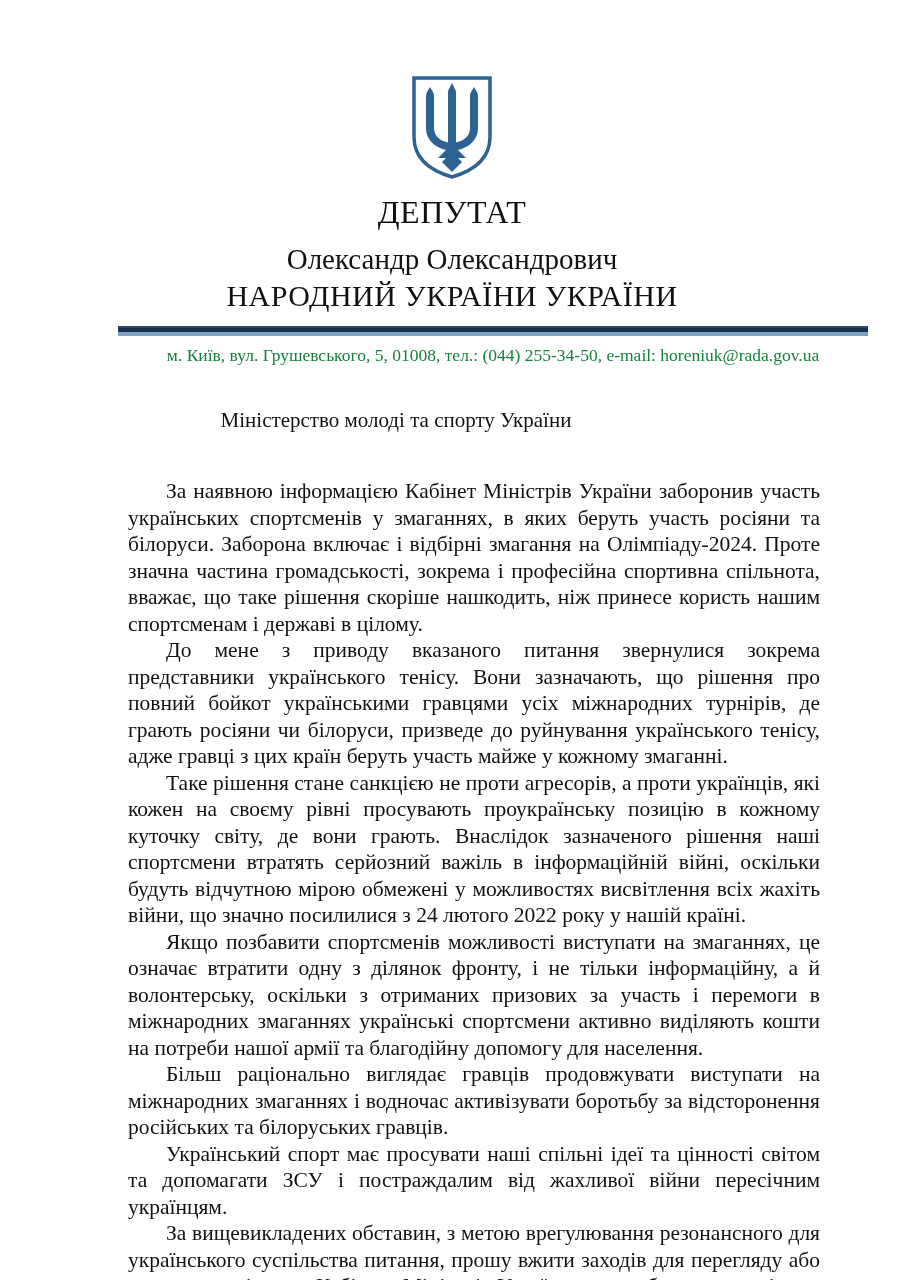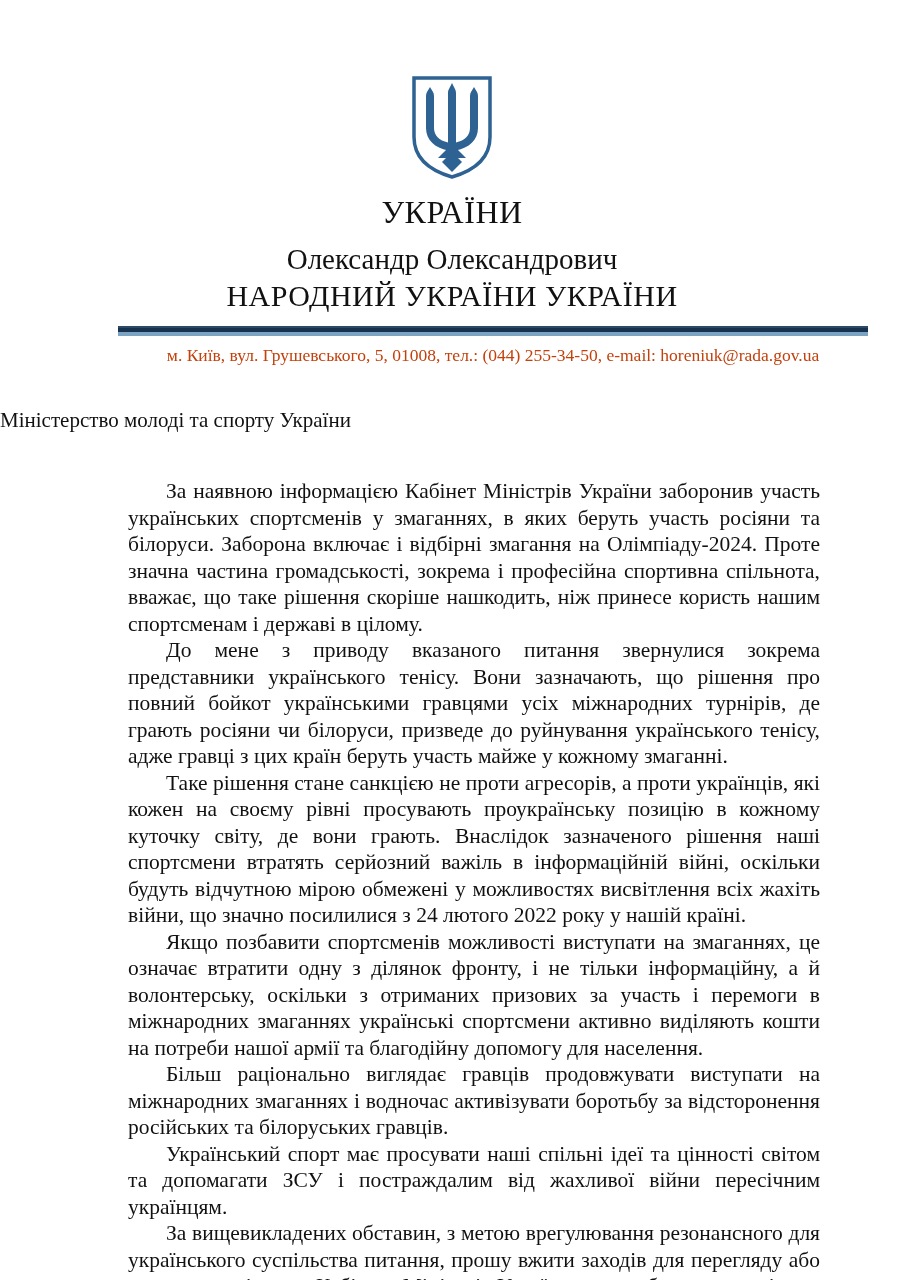--- a/index.html
+++ b/index.html
@@ -33,26 +33,26 @@
       #16324f 16%, #16324f 56%,
       #ffffff 56%, #ffffff 64%,
       #7da3c2 64%, #7da3c2 100%
     );
   }
   .contact-line {
     margin: 8px 36px 0 118px;
     text-align: center;
     font-size: 17.5px;
     line-height: 22px;
-    color: #c2410c;
+    color: #15803d;
   }
   .addressee-row {
     margin-top: 40px;
     padding-right: 112px;
-    text-align: left;
+    text-align: center;
     font-size: 21px;
     line-height: 28px;
   }
   .body-text {
     margin: 44px 84px 0 128px;
     font-size: 21.5px;
     line-height: 26.5px;
     text-align: justify;
     text-justify: inter-word;
   }
@@ -71,21 +71,21 @@
           <path d="M45,9 C43,13.5 41,15.5 41,19 V70 H49 V19 C49,15.5 47,13.5 45,9 Z"></path>
           <path d="M23,13 C21,16.5 19,18.5 19,22 V54 C19,66 28,74 41,76.5 V68.5 C32,66.5 27,61 27,54 V22 C27,18.5 25,16.5 23,13 Z"></path>
           <path d="M67,13 C69,16.5 71,18.5 71,22 V54 C71,66 62,74 49,76.5 V68.5 C58,66.5 63,61 63,54 V22 C63,18.5 65,16.5 67,13 Z"></path>
           <path d="M41,70 H49 V82 H41 Z"></path>
           <path d="M45,78 L55,88 L45,98 L35,88 Z"></path>
           <path d="M41,74 L31,84 L41,84 Z"></path>
           <path d="M49,74 L59,84 L49,84 Z"></path>
         </g>
       </svg>
     </span>
-    <div class="surname">УКРАЇНИ</div>
+    <div class="surname">ДЕПУТАТ</div>
     <div class="given-names">Олександр Олександрович</div>
     <div class="deputy-title">НАРОДНИЙ УКРАЇНИ УКРАЇНИ</div>
   </div>
 
   <div class="rule"></div>
 
   <div class="contact-line">м. Київ, вул. Грушевського, 5, 01008, тел.: (044) 255-34-50, e-mail: horeniuk@rada.gov.ua</div>
 
   <div class="addressee-row">Міністерство молоді та спорту України</div>
 

